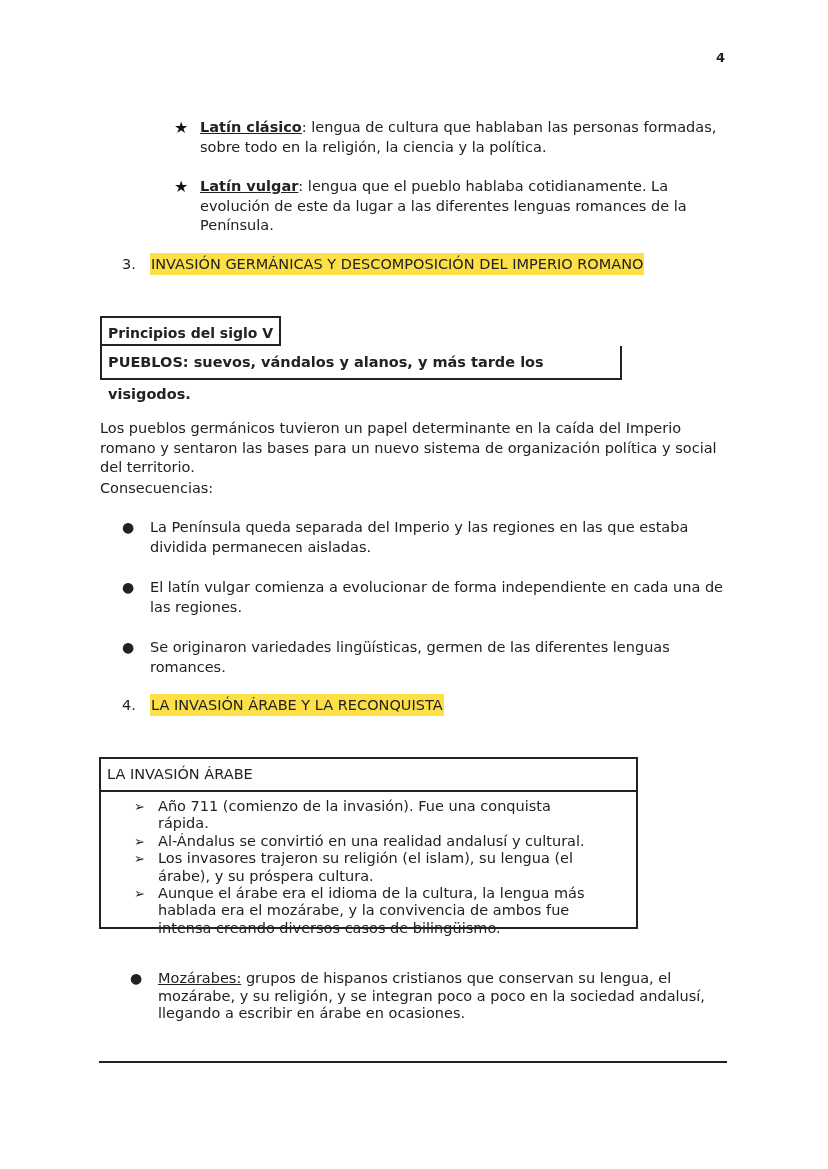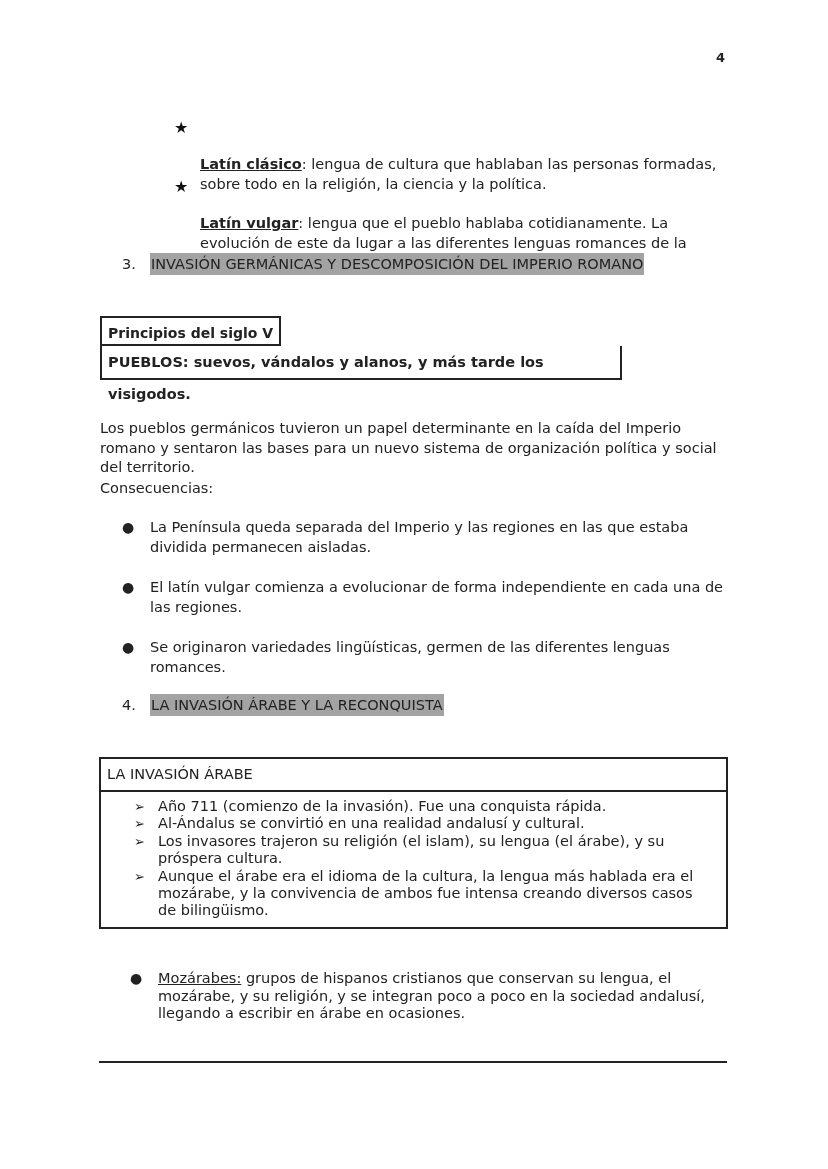--- a/index.html
+++ b/index.html
@@ -34,39 +34,39 @@
       line-height: 19.5px;
       font-size: 14.5px;
     }
     .star-item .star {
       width: 26px;
       flex: 0 0 26px;
       font-size: 16px;
       line-height: 19.5px;
       color: #111;
     }
-    .star-item .txt { flex: 1; margin-top: 37px; }
+    .star-item .txt { flex: 1; }
     .term {
       font-weight: bold;
       text-decoration: underline;
     }
 
     
     .heading {
       position: absolute;
       left: 122px;
       height: 22px;
       line-height: 22px;
       font-size: 14.5px;
       color: #222;
       display: flex;
     }
     .heading .num { width: 28px; }
     .heading .hl {
-      background: #a3a3a3;
+      background: #fde047;
       padding: 0 1px;
     }
 
     
     .mini-table {
       position: absolute;
       left: 100px;
       top: 316px;
     }
     .mini-row {
@@ -128,21 +128,21 @@
       flex: 0 0 28px;
       font-size: 14px;
     }
     .bullet-item .txt { flex: 1; }
 
     
     .box {
       position: absolute;
       left: 99px;
       top: 757px;
-      width: 629px;
+      width: 539px;
       height: 172px;
       border: 2px solid #222;
       box-sizing: border-box;
     }
     .box-head {
       height: 33px;
       line-height: 31px;
       border-bottom: 2px solid #222;
       padding-left: 6px;
       font-size: 14.5px;

